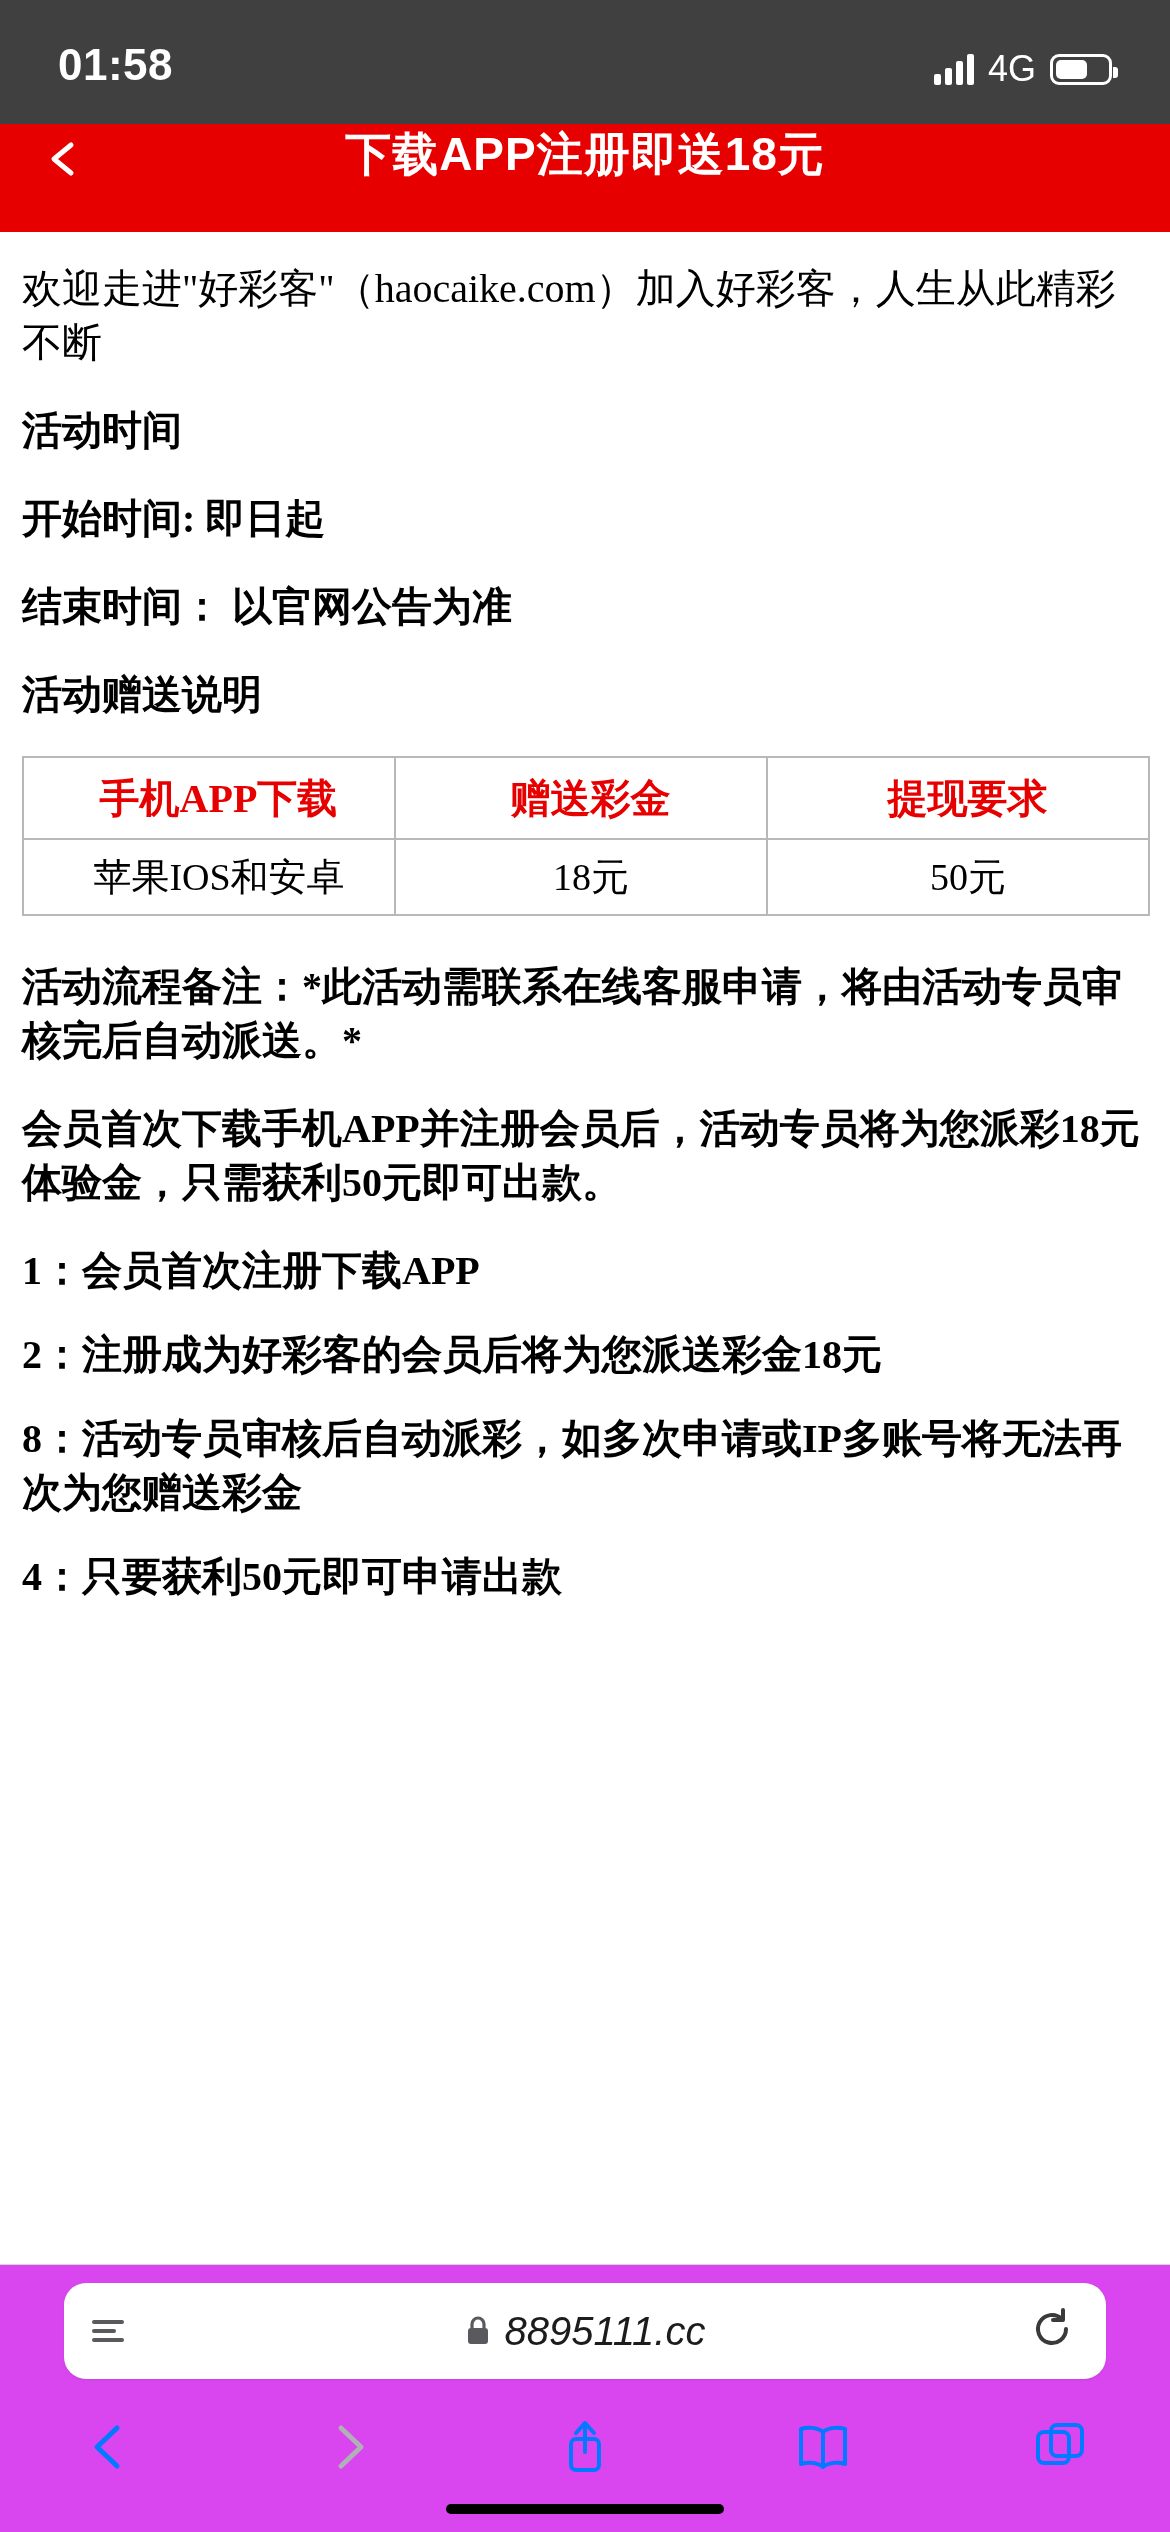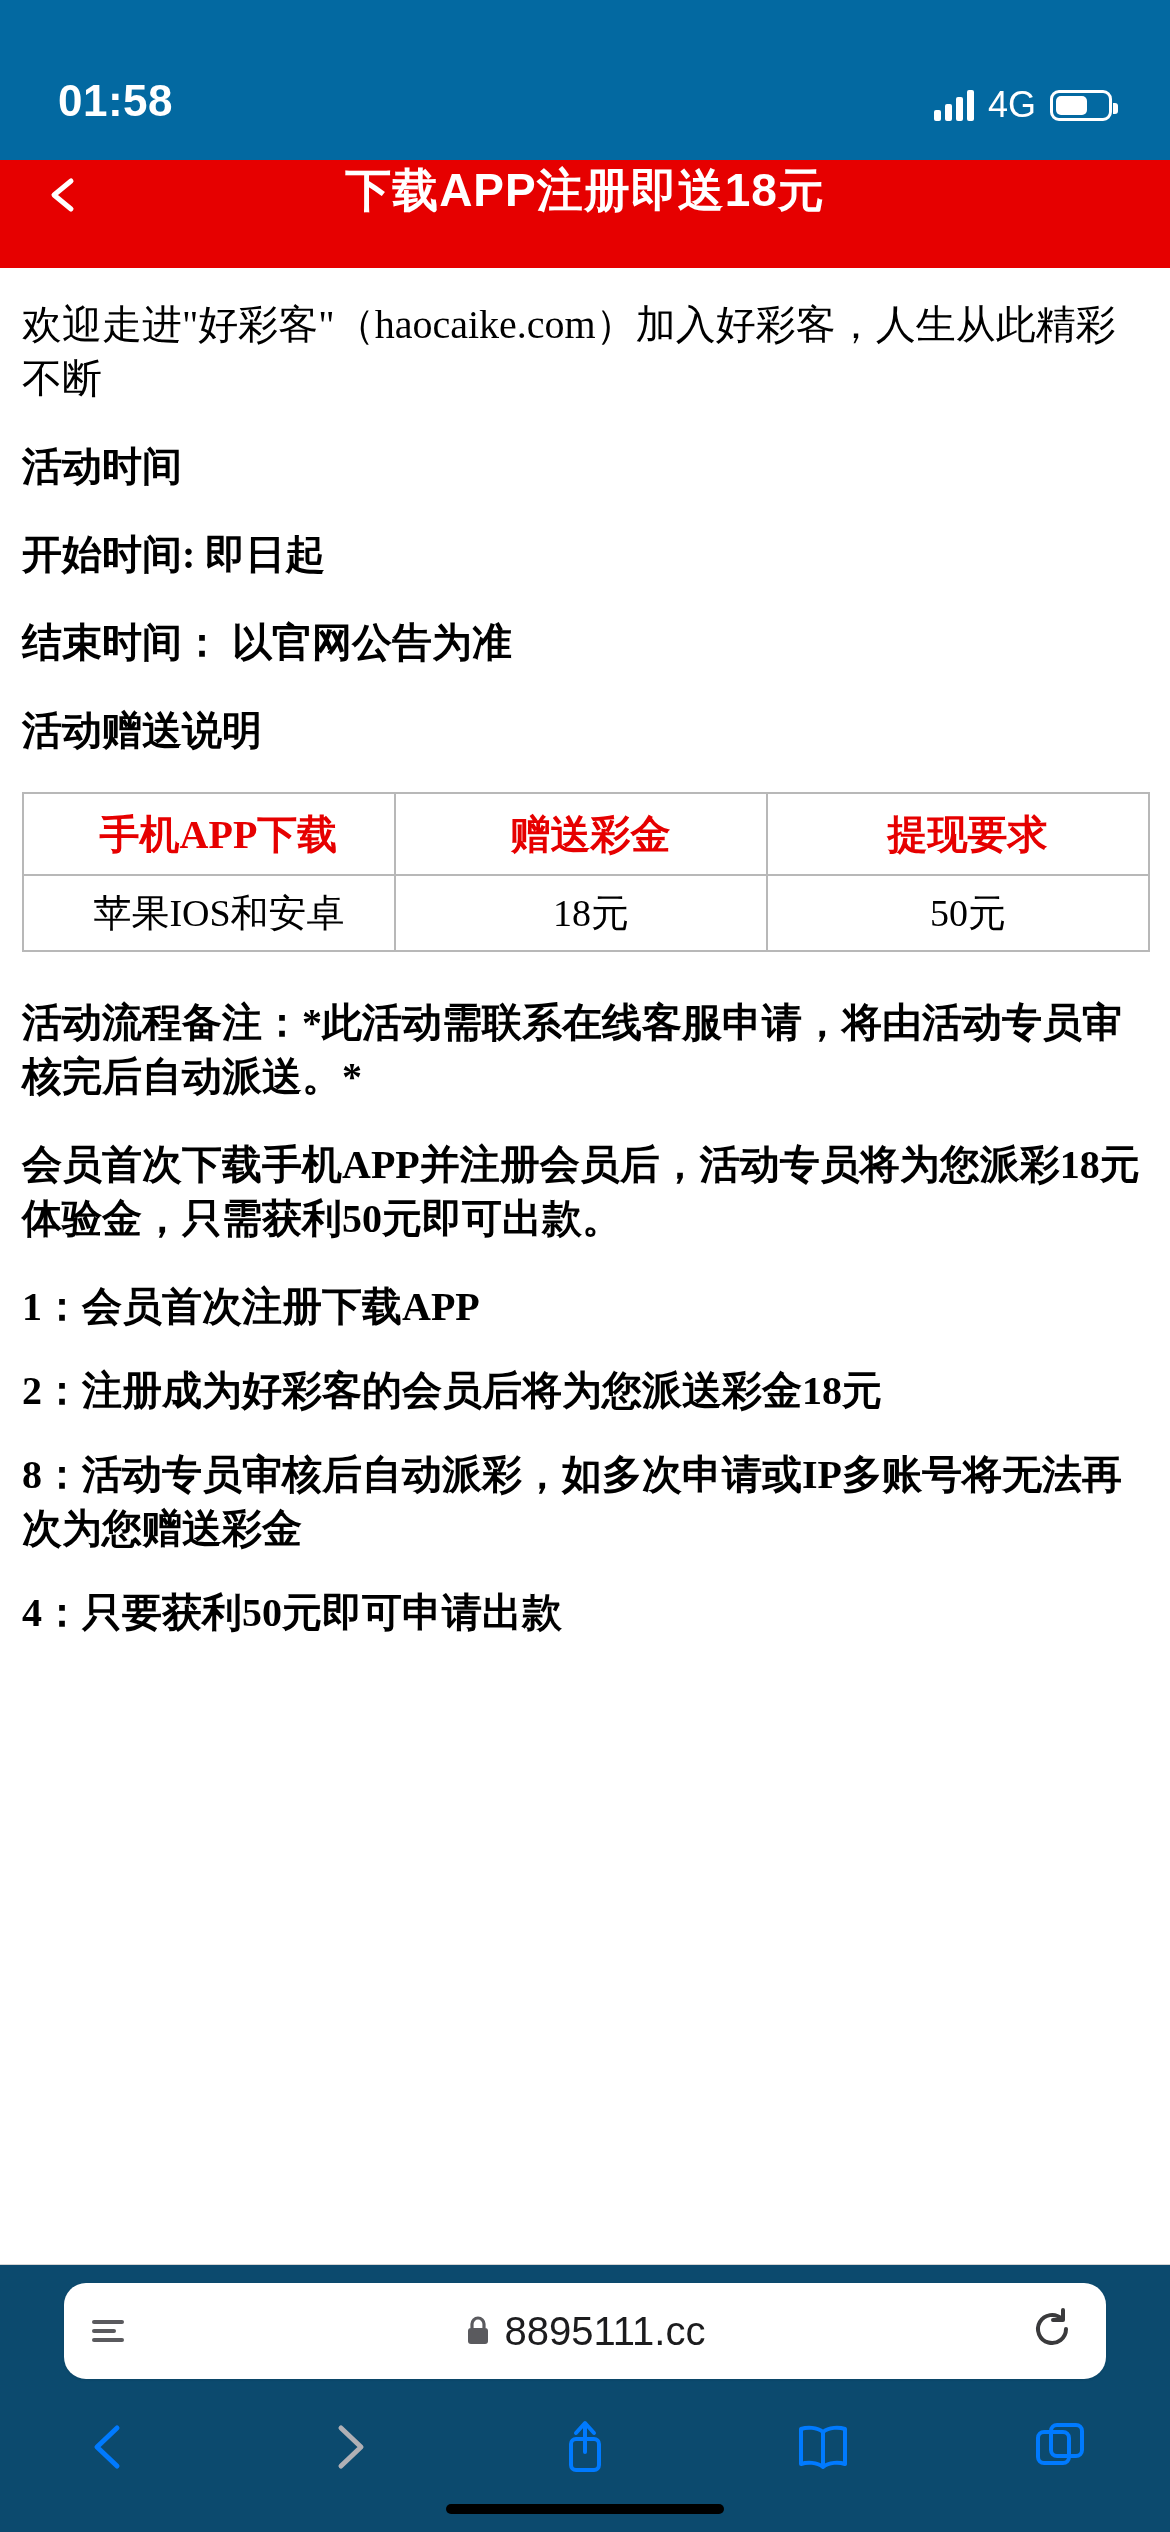--- a/index.html
+++ b/index.html
@@ -7,22 +7,22 @@
     width: 1170px;
     height: 2532px;
     background: #ffffff;
     font-family: "Liberation Sans", sans-serif;
     overflow: hidden;
   }
   body { position: relative; }
 
   
   .status-bar {
-    height: 160px;
-    background: #0369a1;
+    height: 124px;
+    background: #404040;
     color: #ffffff;
     display: flex;
     align-items: flex-end;
     justify-content: space-between;
     padding: 9px 58px 34px 58px;
   }
   .status-time {
     font-size: 44px;
     font-weight: 600;
     letter-spacing: 0.5px;
@@ -156,22 +156,23 @@
   .col-b { width: 372px; }
   .col-c { width: 382px; }
 
   
   .safari-bar {
     position: absolute;
     left: 0;
     bottom: 0;
     width: 1170px;
     height: 268px;
-    background: #0c4a6e;
+    background: #d946ef;
     border-top: 1px solid #d5d5d5;
+    font-style: italic;
   }
   .url-row {
     display: flex;
     align-items: center;
     padding: 18px 28px 0 28px;
   }
   .url-field {
     flex: 1;
     height: 96px;
     background: #ffffff;

